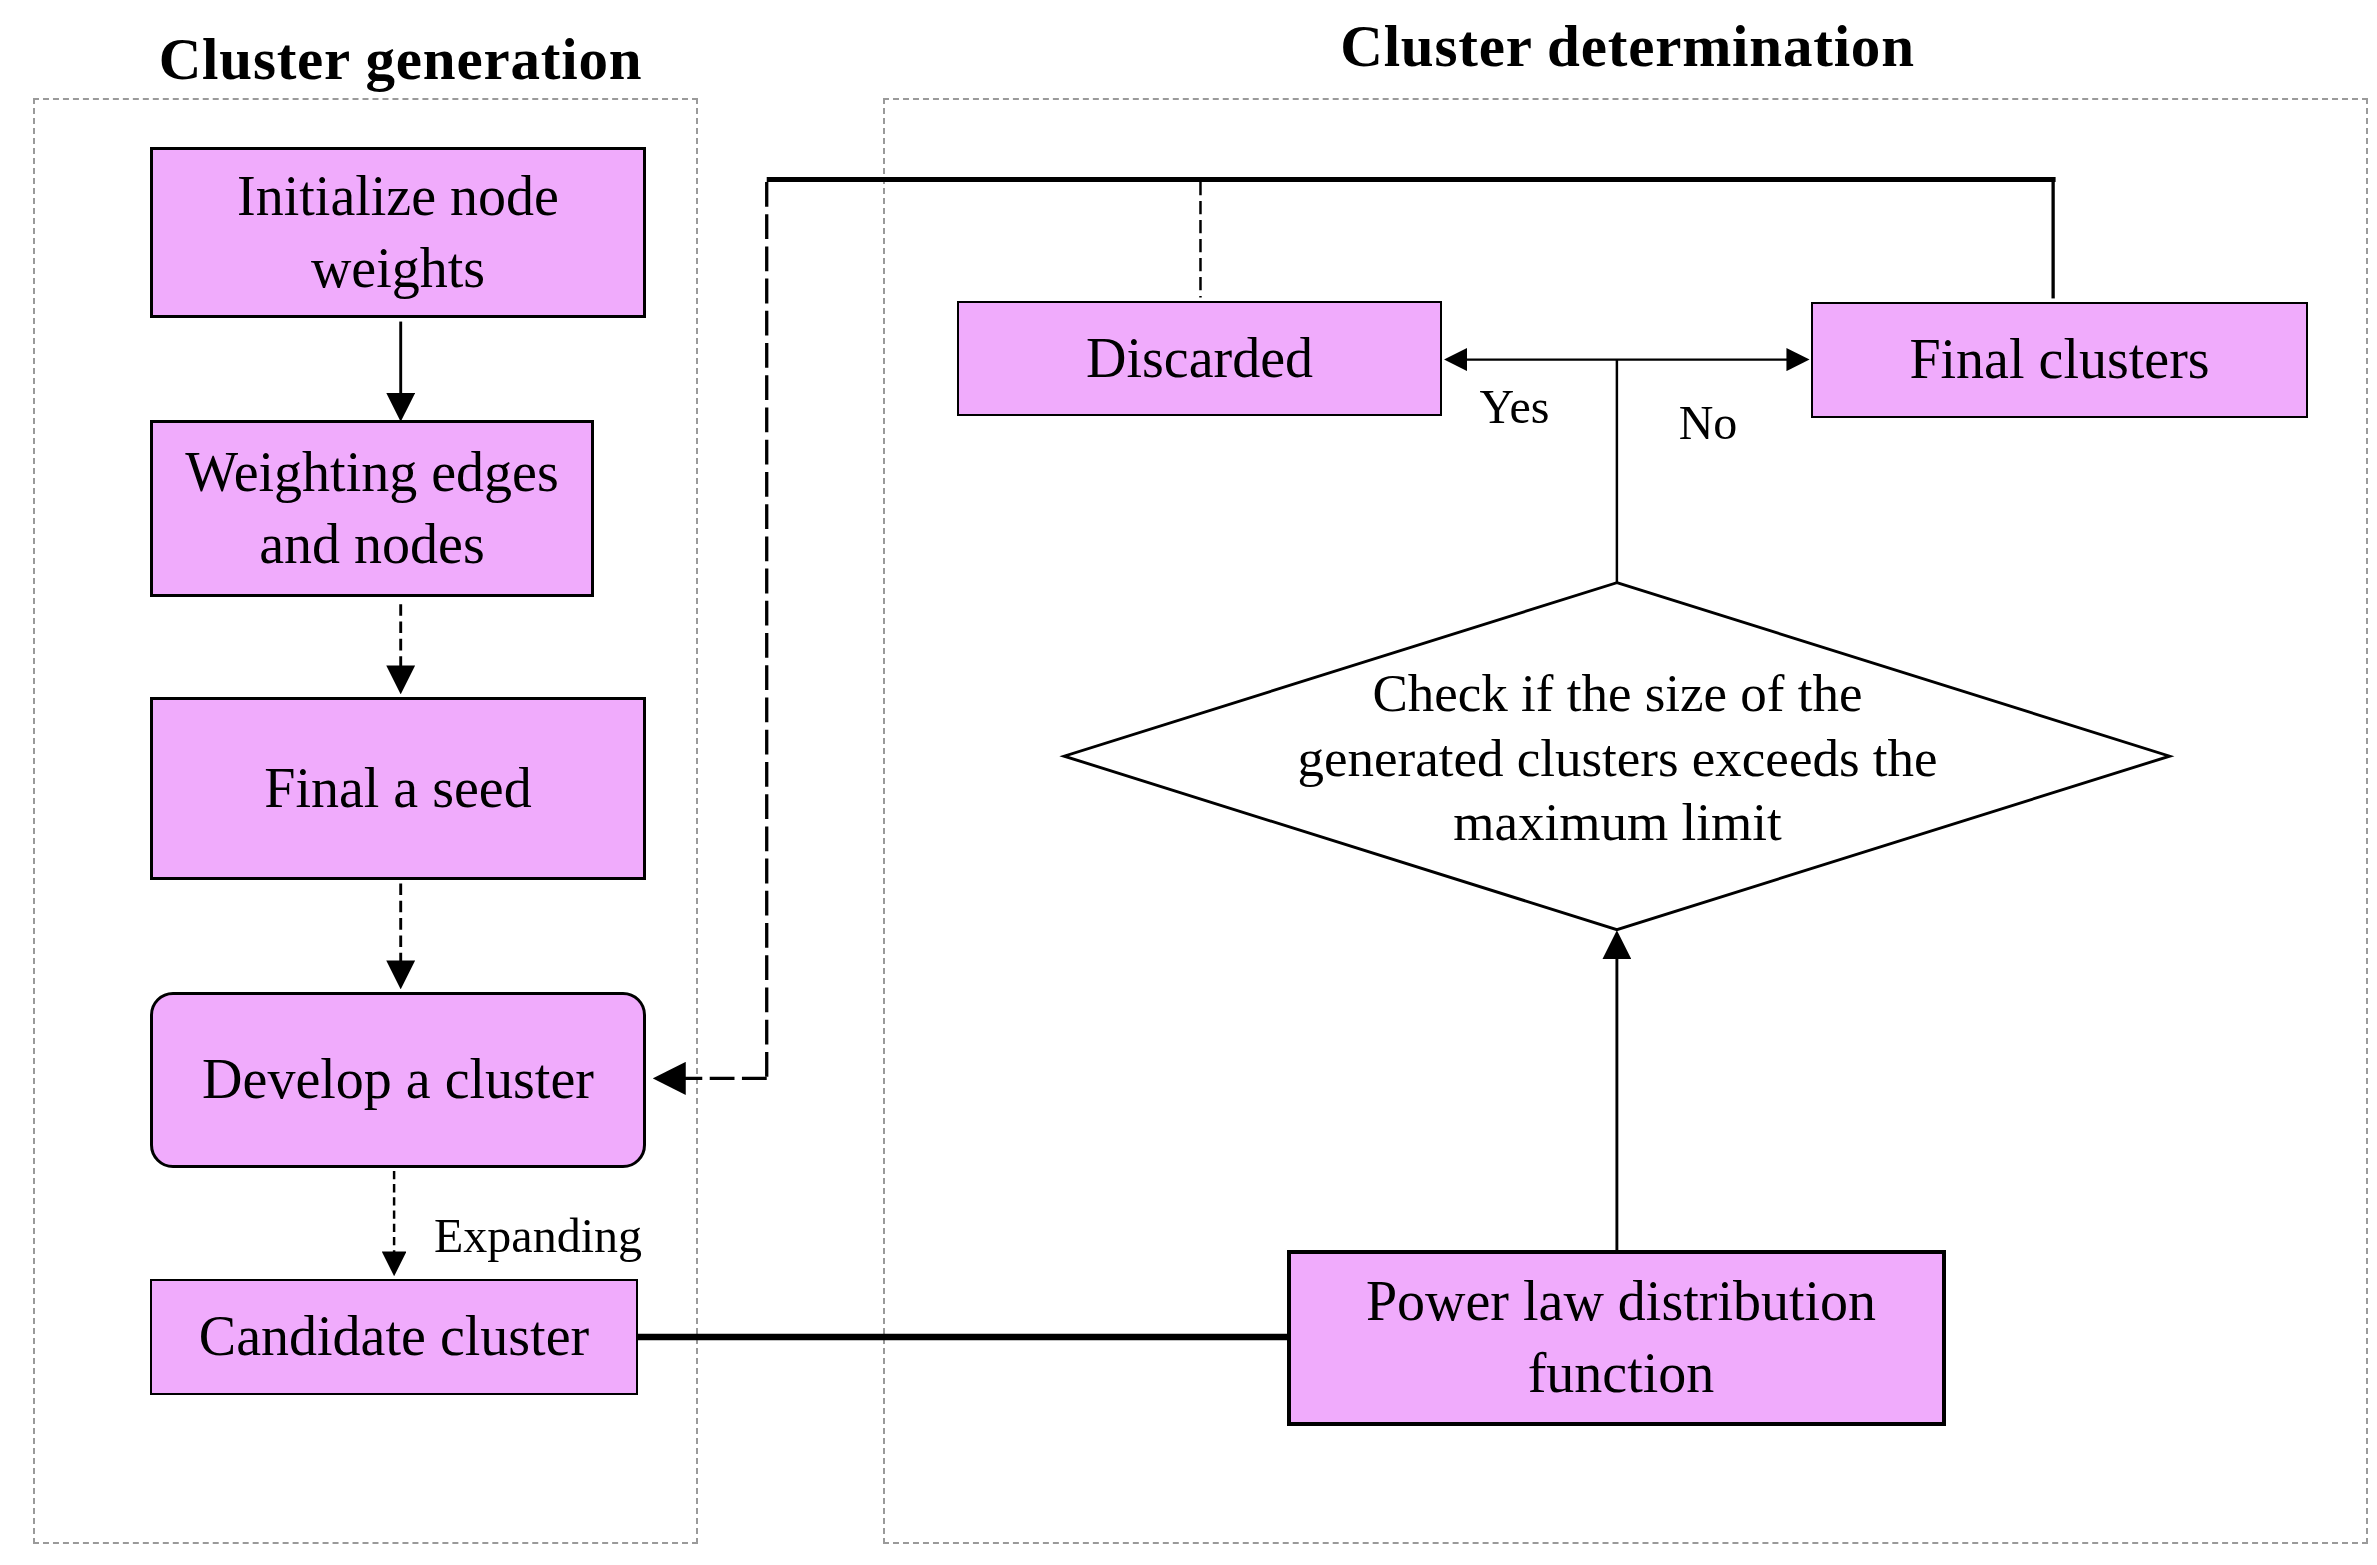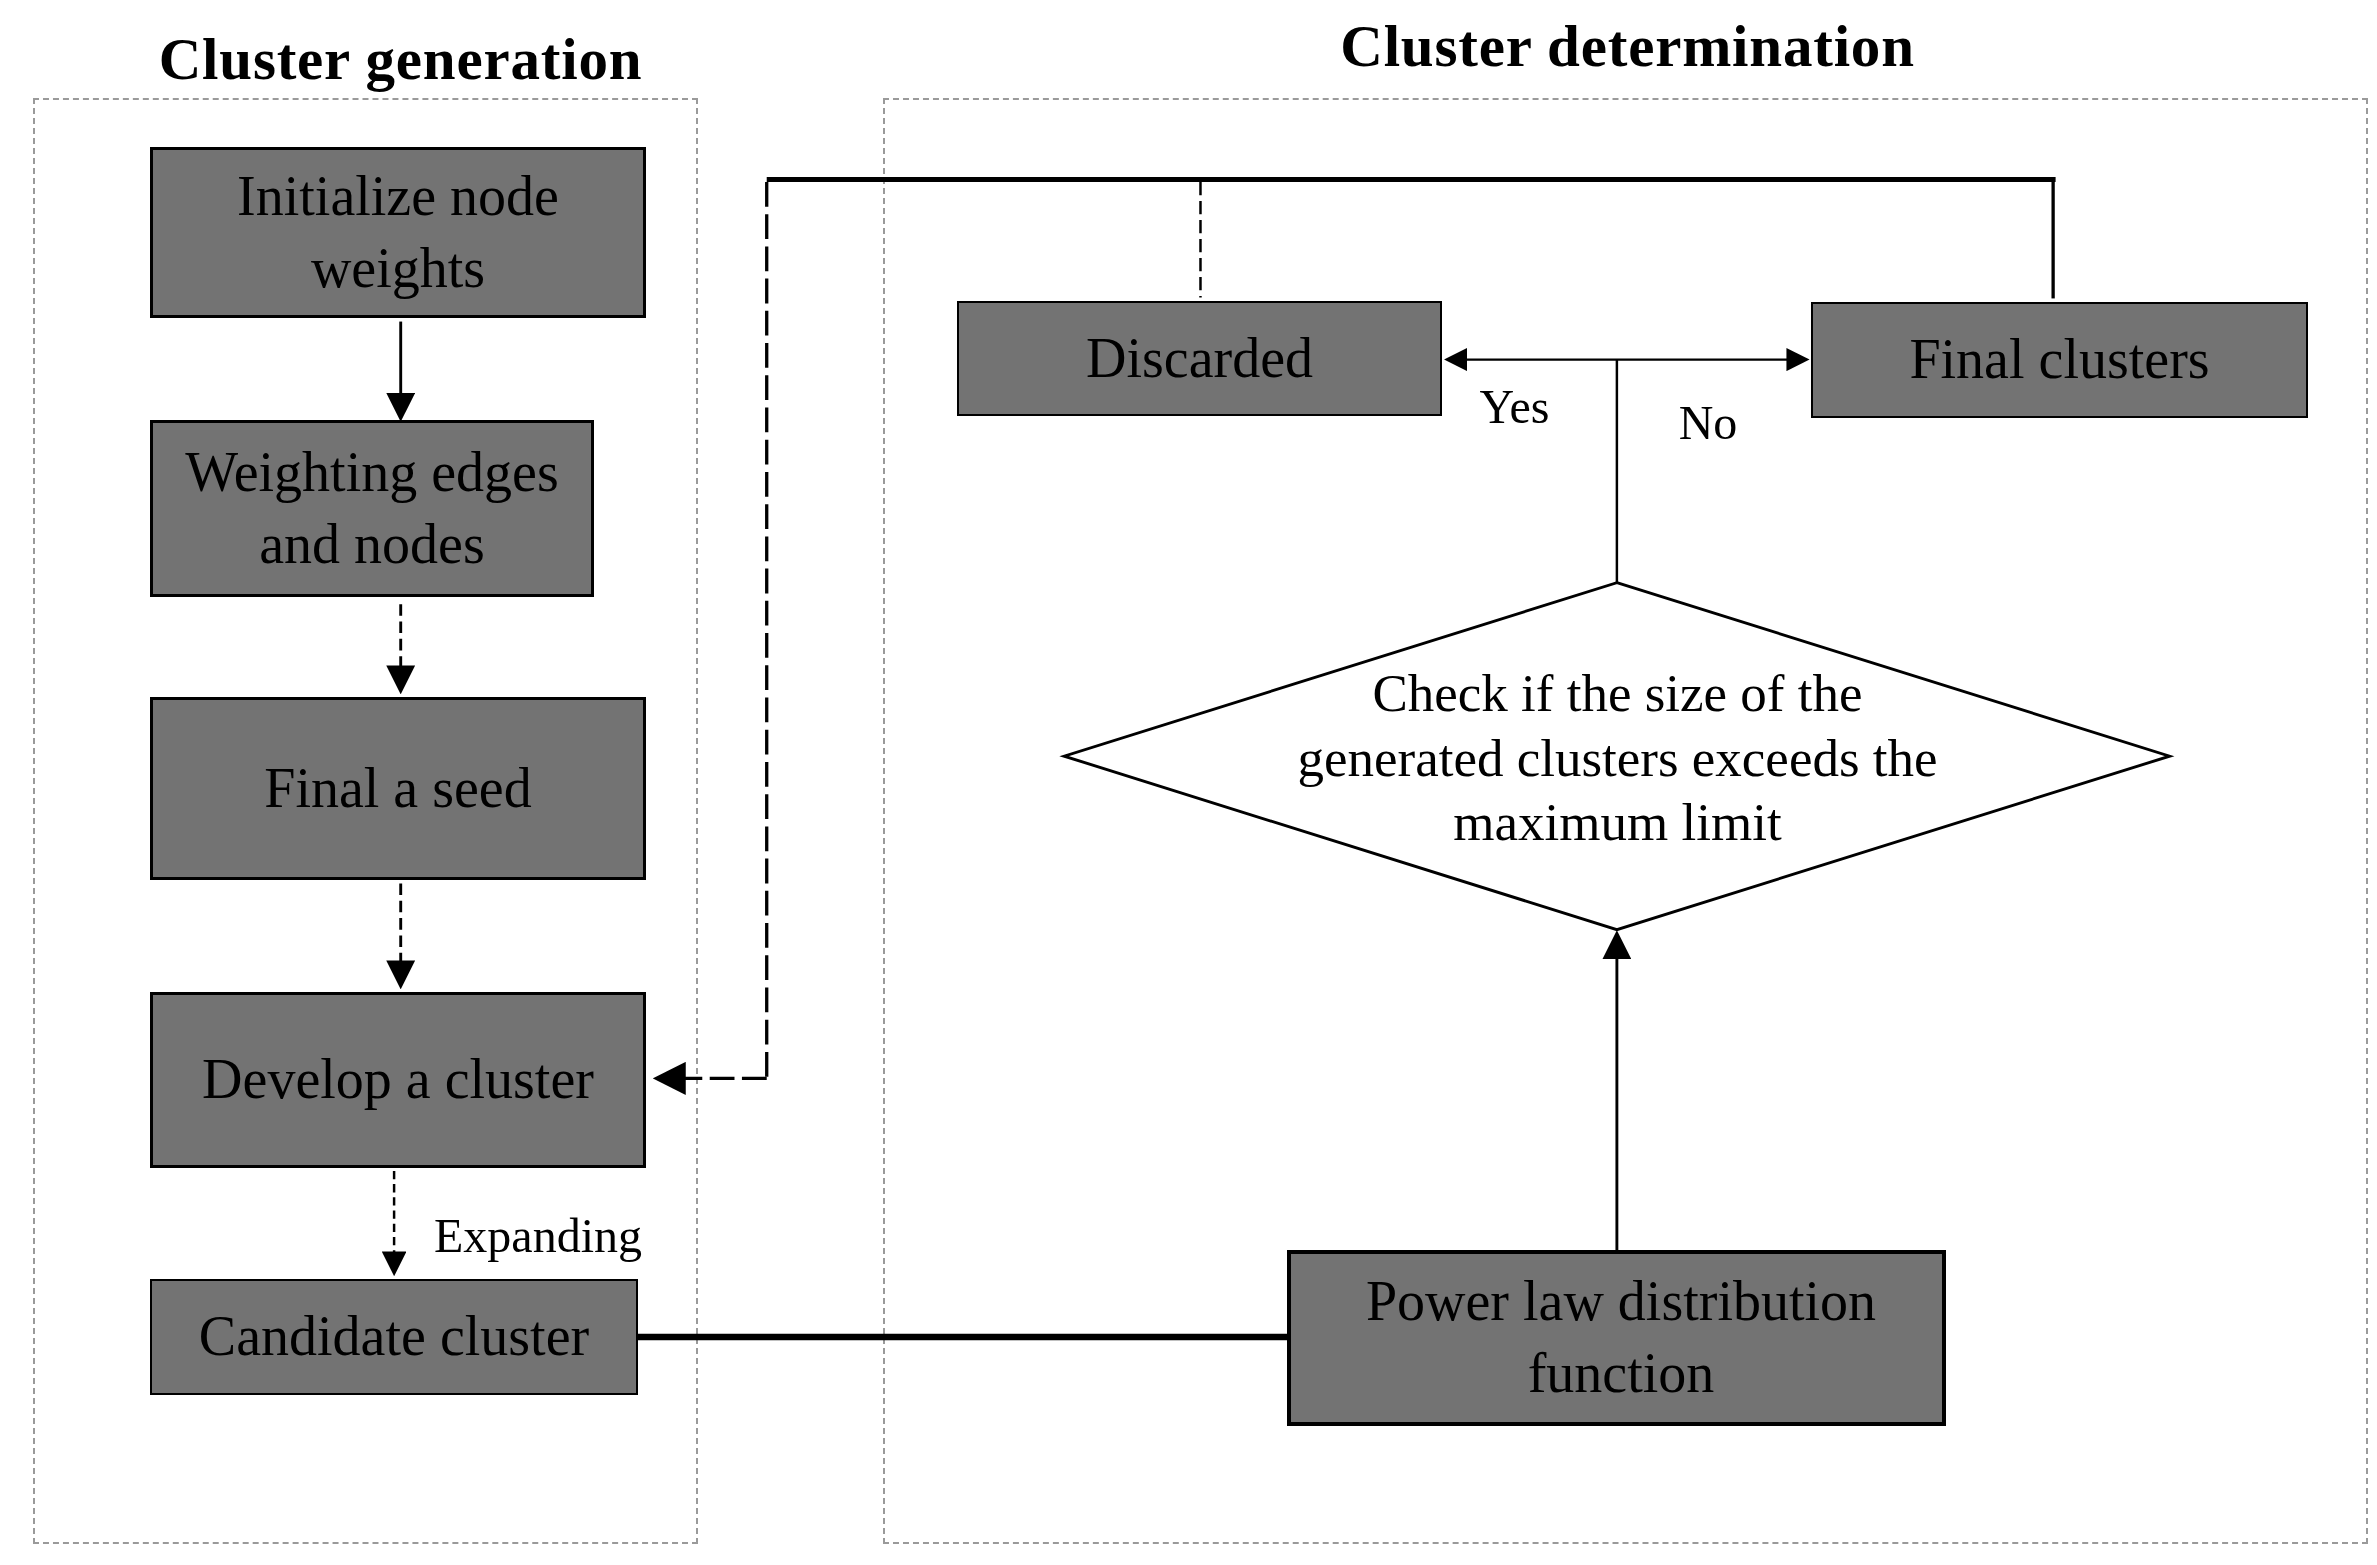--- a/index.html
+++ b/index.html
@@ -9,21 +9,21 @@
     overflow:hidden;
   }
   .panel{
     position:absolute;border:2.5px dashed #9a9a9a;background:transparent;
   }
   .title{
     position:absolute;font-weight:bold;font-size:59px;text-align:center;
     letter-spacing:0.8px;white-space:nowrap;
   }
   .box{
-    position:absolute;box-sizing:border-box;background:#737373;
+    position:absolute;box-sizing:border-box;background:#f0abfc;
     border:3.3px solid #000;display:flex;flex-direction:column;
     align-items:center;justify-content:center;text-align:center;
     font-size:56px;line-height:1.28;
   }
   .box.thin{border-width:2.5px;}
   .box.thick{border-width:4.1px;}
   .lbl{position:absolute;font-size:48px;white-space:nowrap;}
   svg.layer{position:absolute;left:0;top:0;width:2377px;height:1566px;pointer-events:none;}
   .diamond-text{
     position:absolute;left:1138px;top:661px;width:959px;text-align:center;
@@ -81,21 +81,21 @@
 
   <div class="box" style="left:150px;top:420px;width:444px;height:177px;">
     <div>Weighting edges</div>
     <div>and nodes</div>
   </div>
 
   <div class="box" style="left:150px;top:697px;width:496px;height:183px;">
     <div>Final a seed</div>
   </div>
 
-  <div class="box" style="left:150px;top:992px;width:496px;height:176px;">
+  <div class="box" style="left:150px;top:992px;width:496px;height:176px;border-radius:23px;">
     <div>Develop a cluster</div>
   </div>
 
   <div class="box thin" style="left:150px;top:1279px;width:488px;height:116px;">
     <div>Candidate cluster</div>
   </div>
 
   <div class="lbl" style="left:434px;top:1208px;">Expanding</div>
 
   <div class="box thin" style="left:957px;top:301px;width:485px;height:115px;">

